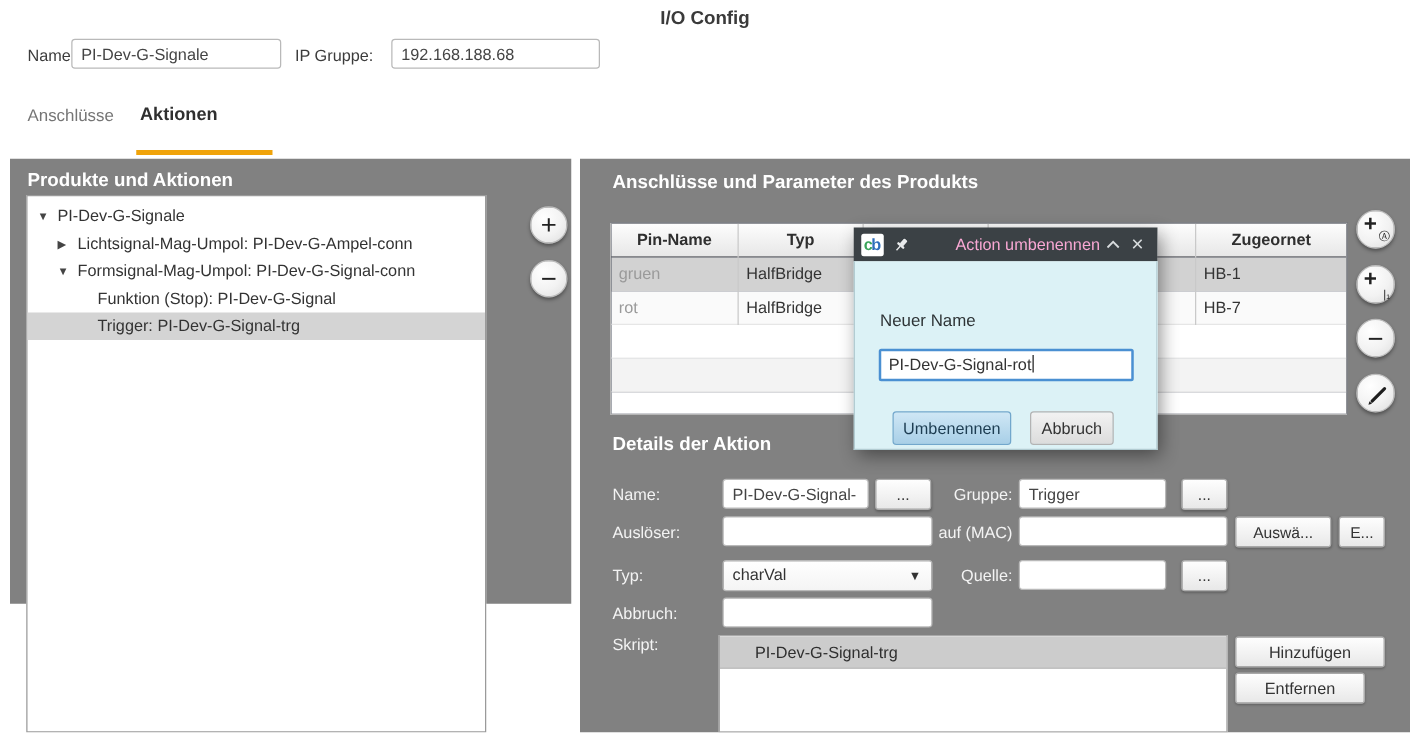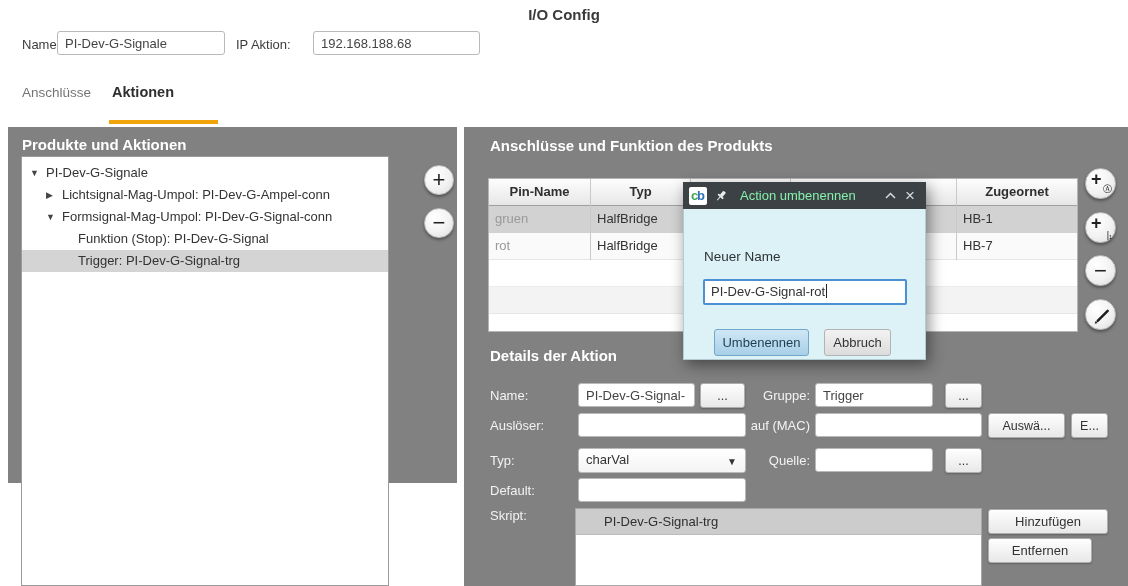--- a/index.html
+++ b/index.html
@@ -47,41 +47,41 @@
   .flabel{position:absolute;font-size:13px;color:#f3f3f3}
   .flabel.r{text-align:right}
   .gbtn{position:absolute;border:1px solid #adadad;border-radius:3px;background:linear-gradient(#fefefe,#e8e8e8);font-size:12.5px;color:#333;box-shadow:0 1px 2px rgba(0,0,0,.25);cursor:pointer;overflow:hidden;white-space:nowrap}
   .select{position:absolute;border:1px solid #b9b9b9;border-radius:3px;background:linear-gradient(#ffffff,#f4f4f4);font-size:13px;color:#333;padding:0 7px;line-height:22px;cursor:pointer}
   .select .arr{position:absolute;right:8px;top:0;font-size:10px;color:#333}
   .listbox{position:absolute;background:#fff;border:1px solid #a8a8a8;overflow:hidden}
   .list-row{height:26px;line-height:26px;font-size:13px;color:#2f2f2f;background:#cccccc;padding-left:28px;border-bottom:1px solid #bbb}
   
   .dialog{position:absolute;left:683px;top:182px;width:243px;height:178px;box-shadow:3px 5px 14px rgba(0,0,0,.45);z-index:20}
   .dlg-titlebar{position:relative;height:27px;background:#3b4145;display:flex;align-items:center;padding:0 6px}
-  .dlg-title{color:#86efac;font-size:13px;margin-left:12px;flex:1;text-align:left}
+  .dlg-title{color:#f9a8d4;font-size:13px;margin-left:12px;flex:1;text-align:right}
   .dlg-body{position:relative;height:151px;background:#dcf2f6;border:1px solid #b2ccd2;border-top:none}
   .app-icon{width:18px;height:18px;background:#fff;border-radius:2px;position:relative;overflow:hidden;flex:none}
   .app-icon .c{position:absolute;left:2px;top:1px;font-size:13px;font-weight:bold;color:#3aa55a}
   .app-icon .b{position:absolute;left:8px;top:1px;font-size:13px;font-weight:bold;color:#2f6fbc}
   .pin-icon{margin-left:7px;flex:none}
   .dlg-btn{display:flex;align-items:center;justify-content:center;color:#d7dbdd;font-size:13px;width:20px;height:20px;cursor:pointer;flex:none}
   .fake-input{position:absolute;background:#fff;border:2px solid #4a90d2;border-radius:2px;font-size:13px;color:#333;padding:0 6px;line-height:22px;white-space:nowrap;overflow:hidden}
   .caret{display:inline-block;width:1px;height:14px;background:#222;vertical-align:-2px;margin-left:1px}
   .btn-suggested{position:absolute;border:1px solid #72a7cc;border-radius:3px;background:linear-gradient(#cfe7f5,#a8cfe7);font-size:13px;color:#1d3d52;cursor:pointer}
   .btn-plain{position:absolute;border:1px solid #b3b3b3;border-radius:3px;background:linear-gradient(#f2f2f2,#dcdcdc);font-size:13px;color:#333;cursor:pointer}
   .pencil-line{stroke:#1e1e1e;stroke-width:3;stroke-linecap:round}
 </style>
 </head>
 <body>
 
 <div class="abs page-title">I/O Config</div>
 
 <span class="abs lbl" style="left:22px;top:37px">Name:</span>
 <input class="abs txt-input" style="left: 57px; top: 31px; width: 168px;" value="PI-Dev-G-Signale">
-<span class="abs lbl" style="left:236px;top:37px">IP Aktion:</span>
+<span class="abs lbl" style="left:236px;top:37px">IP Gruppe:</span>
 <input class="abs txt-input" style="left: 313px; top: 31px; width: 167px;" value="192.168.188.68">
 
 <span class="abs tab inactive" style="left:22px;top:85px">Anschlüsse</span>
 <span class="abs tab active" style="left:112px;top:84px;font-size:14.5px">Aktionen</span>
 <div class="abs tab-underline" style="left:109px;top:120px;width:109px"></div>
 
 <div class="panel" style="left:8px;top:127px;width:449px;height:356px">
   <div class="abs panel-title" style="left:14px;top:9px">Produkte und Aktionen</div>
 
   <div class="treebox" style="left:13px;top:29px;width:368px;height:430px">
@@ -108,21 +108,21 @@
 
   <div class="circle-btn" style="left:416px;top:38px;width:30px;height:30px">
     <span class="big-glyph">+</span>
   </div>
   <div class="circle-btn" style="left:416px;top:81px;width:30px;height:30px">
     <span class="big-glyph">−</span>
   </div>
 </div>
 
 <div class="panel" style="left:464px;top:127px;width:664px;height:459px">
-  <div class="abs panel-title" style="left:26px;top:10px">Anschlüsse und Funktion des Produkts</div>
+  <div class="abs panel-title" style="left:26px;top:10px">Anschlüsse und Parameter des Produkts</div>
 
   <div class="tbl" style="left:24px;top:51px;width:590px;height:154px">
     <div class="tr thead">
       <div class="th c0">Pin-Name</div>
       <div class="th c1">Typ</div>
       <div class="th c2"></div>
       <div class="th c3"></div>
       <div class="th c4">Zugeornet</div>
     </div>
     <div class="tr row-sel">
@@ -184,21 +184,21 @@
 
   <span class="flabel" style="left:26px;top:326px">Typ:</span>
   <div class="select" style="left:114px;top:321px;width:168px;height:25px">
     <span>charVal</span>
     <span class="arr" style="line-height:25px">▼</span>
   </div>
   <span class="flabel r" style="left:229px;top:326px;width:117px">Quelle:</span>
   <input class="abs txt-input" style="left: 351px; top: 321px; width: 118px;" value="">
   <button class="gbtn" style="left:481px;top:321px;width:37px;height:25px">...</button>
 
-  <span class="flabel" style="left:26px;top:356px">Default:</span>
+  <span class="flabel" style="left:26px;top:356px">Abbruch:</span>
   <input class="abs txt-input" style="left: 114px; top: 351px; width: 168px;" value="">
 
   <span class="flabel" style="left:26px;top:381px">Skript:</span>
   <div class="listbox" style="left:111px;top:381px;width:407px;height:78px">
     <div class="list-row">PI-Dev-G-Signal-trg</div>
   </div>
   <button class="gbtn" style="left:524px;top:382px;width:120px;height:25px;font-size:13px">Hinzufügen</button>
   <button class="gbtn" style="left:524px;top:411px;width:104px;height:25px;font-size:13px">Entfernen</button>
 </div>
 

